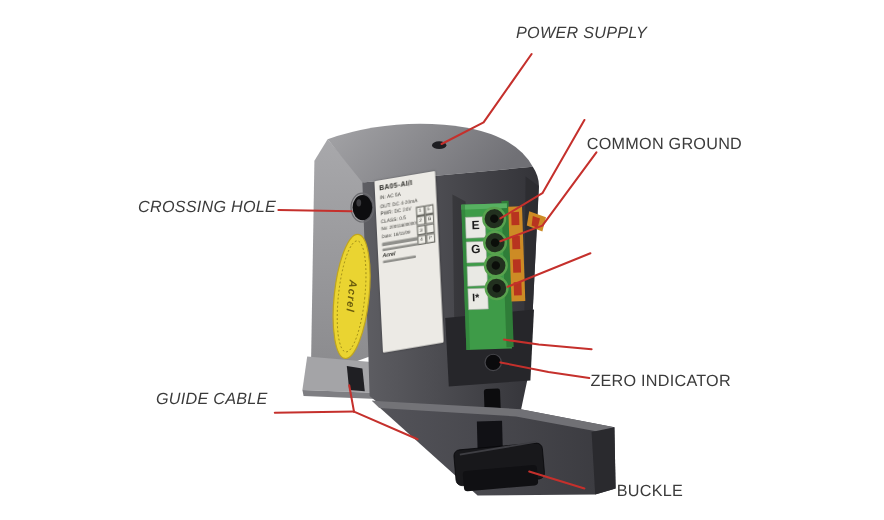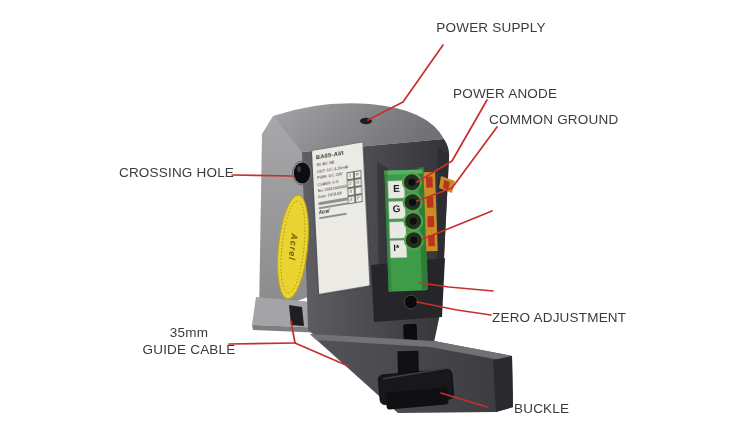--- a/index.html
+++ b/index.html
@@ -1,21 +1,21 @@
 <!DOCTYPE html>
 <html><head>
 <meta charset="utf-8">
 <style>
   html,body{margin:0;padding:0;background:#fff;}
   #canvas{position:relative;width:737px;height:433px;background:#ffffff;overflow:hidden;
           font-family:"Liberation Sans",sans-serif;}
   svg{position:absolute;left:0;top:0;}
   .ann{position:absolute;font-size:13.5px;color:#3b3b3b;letter-spacing:.2px;
        white-space:nowrap;line-height:17px;}
-  .ann.center{text-align:center;}
+  .ann.center{text-align:left;font-style:italic;}
   
   #spec-label{position:absolute;left:312px;top:151px;width:55px;height:143px;
     background:#eceae5;border-radius:1px;transform:matrix(0.92,-0.155,0.05,1,0,0);
     transform-origin:0 0;box-shadow:0 0 2px rgba(0,0,0,.35);color:#33332f;
     filter:blur(.22px);overflow:hidden;}
   #spec-label .title{font-size:6px;font-weight:bold;letter-spacing:.4px;margin:4px 0 2px 4px;color:#23231f;}
   #spec-label .ln{font-size:4.2px;line-height:6.6px;margin-left:4px;letter-spacing:.1px;}
   #spec-label .sm{font-size:4px;line-height:6px;margin-left:4px;}
   .micro-bar{height:2.2px;background:#90908c;margin:2px 4px 0 4px;filter:blur(.4px);border-radius:1px;}
   #mini-table{position:absolute;right:3px;top:27px;}
@@ -168,25 +168,23 @@
     </div>
   </div>
 
   <div class="tcell" style="left:388px;top:180px">E</div>
   <div class="tcell" style="left:388px;top:200px">G</div>
   <div class="tcell" style="left:388px;top:239px;font-size:9px">I*</div>
 
   <div class="ann center" style="left:430px;top:19px;width:122px">
     <div>POWER SUPPLY</div>
   </div>
-  <div class="ann" style="left:453px;top:85px">POWER ANODE</div>
   <div class="ann" style="left:489px;top:111px">COMMON GROUND</div>
-  <div class="ann" style="left:492px;top:309px">ZERO ADJUSTMENT</div>
+  <div class="ann" style="left:492px;top:309px">ZERO INDICATOR</div>
   <div class="ann center" style="left:115px;top:164px;width:123px">
     <div>CROSSING HOLE</div>
   </div>
   <div class="ann center" style="left:130px;top:324px;width:118px">
-    <div>35mm</div>
     <div>GUIDE CABLE</div>
   </div>
   <div class="ann" style="left:514px;top:400px">BUCKLE</div>
 
 </div>
 
 </body></html>

